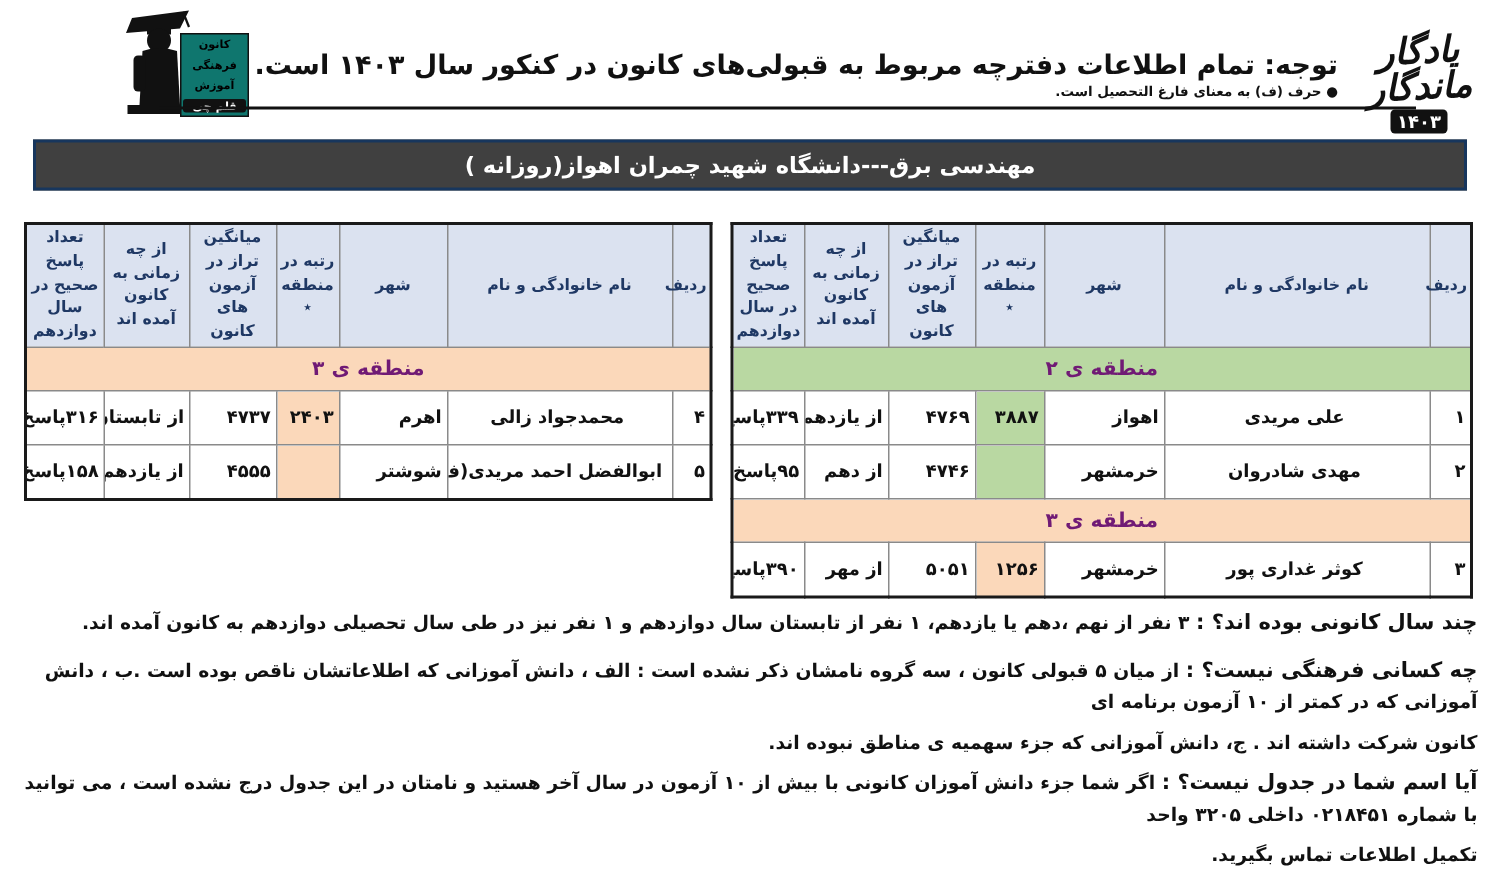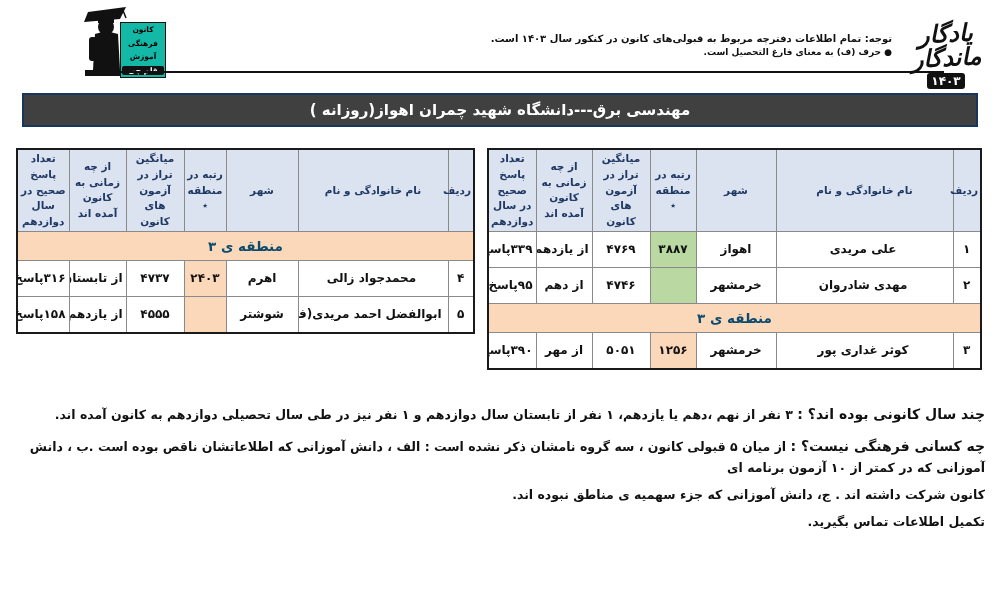--- a/index.html
+++ b/index.html
@@ -2,27 +2,27 @@
 <html lang="fa" dir="rtl"><head>
 <meta charset="utf-8">
 <style>
   html,body{margin:0;padding:0;background:#fff;}
   body{font-family:"DejaVu Sans","Liberation Sans",sans-serif;}
   #page{position:relative;width:1000px;height:593px;background:#ffffff;overflow:hidden;direction:rtl;}
 
   
   .hdr-logo{position:absolute;left:82px;top:4px;width:86px;height:76px;}
   .hdr-logo svg{position:absolute;left:0;top:0;}
-  .logo-box{position:absolute;left:38px;top:18px;width:46px;height:56px;background:#14b8a6;
+  .logo-box{position:absolute;left:38px;top:18px;width:46px;height:56px;background:#0f766e;
     border:1.5px solid #111;display:flex;flex-direction:column;justify-content:space-between;
     font-size:7.5px;font-weight:bold;text-align:center;padding:2px 1px;box-sizing:border-box;}
   .logo-box .chip{background:#111;color:#fff;border-radius:2px;padding:0 1px;}
   .hdr-rule{position:absolute;left:106px;right:56px;top:71px;height:2px;background:#111;}
   .hdr-notice{position:absolute;right:108px;top:33px;text-align:right;direction:rtl;}
-  .hdr-notice .l1{font-size:10px;font-weight:bold;color:#111;}
+  .hdr-notice .l1{font-size:18px;font-weight:bold;color:#111;}
   .hdr-notice .l2{font-size:9px;font-weight:bold;color:#111;margin-top:3px;padding-left:60px;}
   .brand{position:absolute;right:4px;top:22px;width:100px;text-align:center;}
   .brand-name{font-family:"DejaVu Serif","DejaVu Sans",sans-serif;font-style:italic;font-weight:bold;
     font-size:24px;line-height:1;transform:rotate(-3deg);color:#111;}
   .brand-year{display:inline-block;margin-top:3px;background:#111;color:#fff;font-size:12px;
     font-weight:bold;border-radius:3px;padding:1px 4px;}
 
   
   .title-bar{position:absolute;left:22px;right:22px;top:93px;height:30px;background:#404040;
     border:2px solid #17365d;color:#fff;font-weight:bold;font-size:15px;text-align:center;
@@ -30,24 +30,24 @@
 
   
   .tbl-wrap{position:absolute;top:148px;}
   .tbl-wrap.right{right:18px;width:493px;}
   .tbl-wrap.left{left:18px;width:457px;}
   table{border-collapse:collapse;width:100%;table-layout:fixed;direction:rtl;}
   table,td,th{border:1px solid #8a8a8a;}
   table{border:2px solid #1a1a1a;}
   th{background:#dbe2f0;color:#1f3864;font-size:10.5px;font-weight:bold;height:57px;
     padding:1px 2px;line-height:1.5;}
-  td{font-size:12px;font-weight:bold;color:#111;height:33px;text-align:center;padding:1px 3px;
+  td{font-size:12px;font-weight:bold;color:#111;height:33px;text-align:right;padding:1px 3px;
     overflow:hidden;white-space:nowrap;}
   td.name{text-align:center;padding-right:6px;}
-  tr.band td{height:26px;font-size:13.5px;font-weight:bold;color:#0c4a6e;text-align:center;}
+  tr.band td{height:26px;font-size:13.5px;font-weight:bold;color:#701a75;text-align:center;}
   .bg-green{background:#b9d8a2;}
   .bg-peach{background:#fbd8ba;}
 
   
   .notes{position:absolute;left:15px;right:15px;top:404px;direction:rtl;text-align:right;color:#111;}
   .note{line-height:20px;}
   .note b{font-size:14px;}
   .note span{font-size:12.5px;font-weight:600;}
   .gap-lg{margin-bottom:11px;}
   .gap-md{margin-bottom:9px;}
@@ -104,20 +104,23 @@
       <tbody>
           <tr>
         <th>ردیف</th>
         <th>نام خانوادگی و نام</th>
         <th>شهر</th>
         <th>رتبه در منطقه ٭</th>
         <th>میانگین تراز در آزمون های کانون</th>
         <th>از چه زمانی به کانون آمده اند</th>
         <th>تعداد پاسخ صحیح در سال دوازدهم</th>
       </tr>
+      <tr class="band">
+        <td colspan="7" class="bg-green">منطقه ی ۲</td>
+      </tr>
       <tr>
         <td>۱</td>
         <td class="name">علی مریدی</td>
         <td>اهواز</td>
         <td class="bg-green">۳۸۸۷</td>
         <td>۴۷۶۹</td>
         <td>از یازدهم</td>
         <td>۳۳۹پاسخ</td>
       </tr>
       <tr>
@@ -194,18 +197,21 @@
   <div class="notes">
     <div class="note gap-lg">
       <b>چند سال کانونی بوده اند؟ :</b><span> ۳ نفر از نهم ،دهم یا یازدهم، ۱ نفر از تابستان سال دوازدهم و ۱ نفر نیز در طی سال تحصیلی دوازدهم به کانون آمده اند.</span>
     </div>
     <div class="note gap-sm">
       <b>چه کسانی فرهنگی نیست؟ :</b><span> از میان ۵ قبولی کانون ، سه گروه نامشان ذکر نشده است : الف ، دانش آموزانی که اطلاعاتشان ناقص بوده است .ب ، دانش آموزانی که در کمتر از ۱۰ آزمون برنامه ای</span>
     </div>
     <div class="note gap-sm">
       <b></b><span>کانون شرکت داشته اند . ج، دانش آموزانی که جزء سهمیه ی مناطق نبوده اند.</span>
     </div>
+    <div class="note gap-sm">
+      <b>آیا اسم شما در جدول نیست؟ :</b><span> اگر شما جزء دانش آموزان کانونی با بیش از ۱۰ آزمون در سال آخر هستید و نامتان در این جدول درج نشده است ، می توانید با شماره ۰۲۱۸۴۵۱ داخلی ۳۲۰۵ واحد</span>
+    </div>
     <div class="note">
       <b></b><span>تکمیل اطلاعات تماس بگیرید.</span>
     </div>
   </div>
 
 </div>
 
 </body></html>

